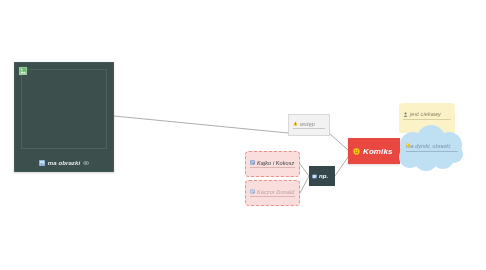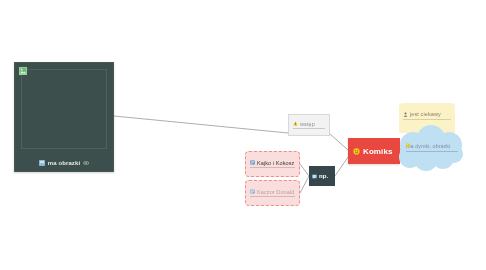--- a/index.html
+++ b/index.html
@@ -14,20 +14,21 @@
     overflow: hidden;
     font-family: "Liberation Sans", sans-serif;
     -webkit-font-smoothing: antialiased;
   }
 
   #canvas {
     position: absolute;
     inset: 0;
     width: 486px;
     height: 270px;
+    font-style: italic;
   }
 
   
   #edges {
     position: absolute;
     left: 0; top: 0;
     width: 486px;
     height: 270px;
     pointer-events: none;
   }

